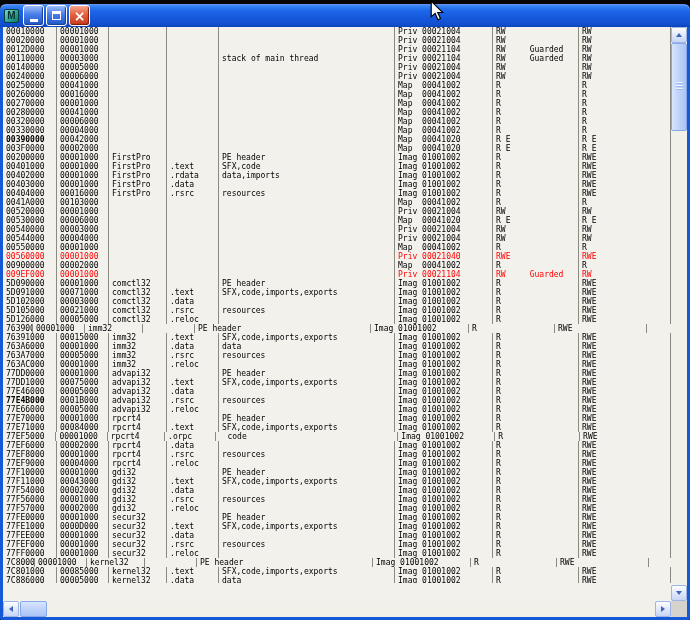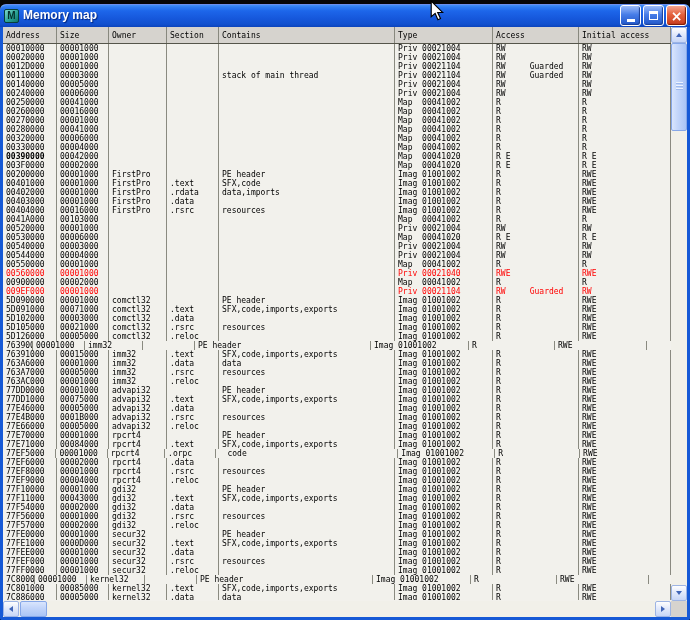--- a/index.html
+++ b/index.html
@@ -71,47 +71,36 @@
   .cursor { position:absolute; left:430px; top:0; }
 </style>
 </head>
 <body>
 
 <div class="screen">
   <div class="window">
 
     <div class="titlebar">
       <div class="win-icon"><span>M</span></div>
-      <div class="title">Memory map</div>
       <div class="controls">
         <div class="tb-btn min">
             <span class="glyph-min"></span>
           </div>
         <div class="tb-btn max">
             <span class="glyph-max"></span>
           </div>
         <div class="tb-btn close">
             <span class="glyph-close">×</span>
           </div>
       </div>
     </div>
 
     <div class="win-body">
       <div class="client">
         <div class="table-wrap">
-          <div class="header-row">
-              <div class="hcell" style="width: 54px;">Address</div>
-              <div class="hcell" style="width: 52px;">Size</div>
-              <div class="hcell" style="width: 58px;">Owner</div>
-              <div class="hcell" style="width: 52px;">Section</div>
-              <div class="hcell" style="width: 176px;">Contains</div>
-              <div class="hcell" style="width: 98px;">Type</div>
-              <div class="hcell" style="width: 86px;">Access</div>
-              <div class="hcell" style="width: 92px;">Initial access</div>
-            </div>
           <div class="rows">
               <div class="row">
                 <div class="cell" style="width: 54px;">00010000</div>
                 <div class="cell" style="width: 52px;">00001000</div>
                 <div class="cell" style="width: 58px;"></div>
                 <div class="cell" style="width: 52px;"></div>
                 <div class="cell" style="width: 176px;"></div>
                 <div class="cell" style="width: 98px;">Priv 00021004</div>
                 <div class="cell" style="width: 86px;">RW</div>
                 <div class="cell" style="width: 92px;">RW</div>
@@ -510,21 +499,21 @@
                 <div class="cell" style="width: 54px;">77E46000</div>
                 <div class="cell" style="width: 52px;">00005000</div>
                 <div class="cell" style="width: 58px;">advapi32</div>
                 <div class="cell" style="width: 52px;">.data</div>
                 <div class="cell" style="width: 176px;"></div>
                 <div class="cell" style="width: 98px;">Imag 01001002</div>
                 <div class="cell" style="width: 86px;">R</div>
                 <div class="cell" style="width: 92px;">RWE</div>
               </div>
               <div class="row">
-                <div class="cell" style="width: 54px;">77E4B000</div>
+                <div class="cell" style="width: 54px; font-weight: bold;">77E4B000</div>
                 <div class="cell" style="width: 52px;">0001B000</div>
                 <div class="cell" style="width: 58px;">advapi32</div>
                 <div class="cell" style="width: 52px;">.rsrc</div>
                 <div class="cell" style="width: 176px;">resources</div>
                 <div class="cell" style="width: 98px;">Imag 01001002</div>
                 <div class="cell" style="width: 86px;">R</div>
                 <div class="cell" style="width: 92px;">RWE</div>
               </div>
               <div class="row">
                 <div class="cell" style="width: 54px;">77E66000</div>

